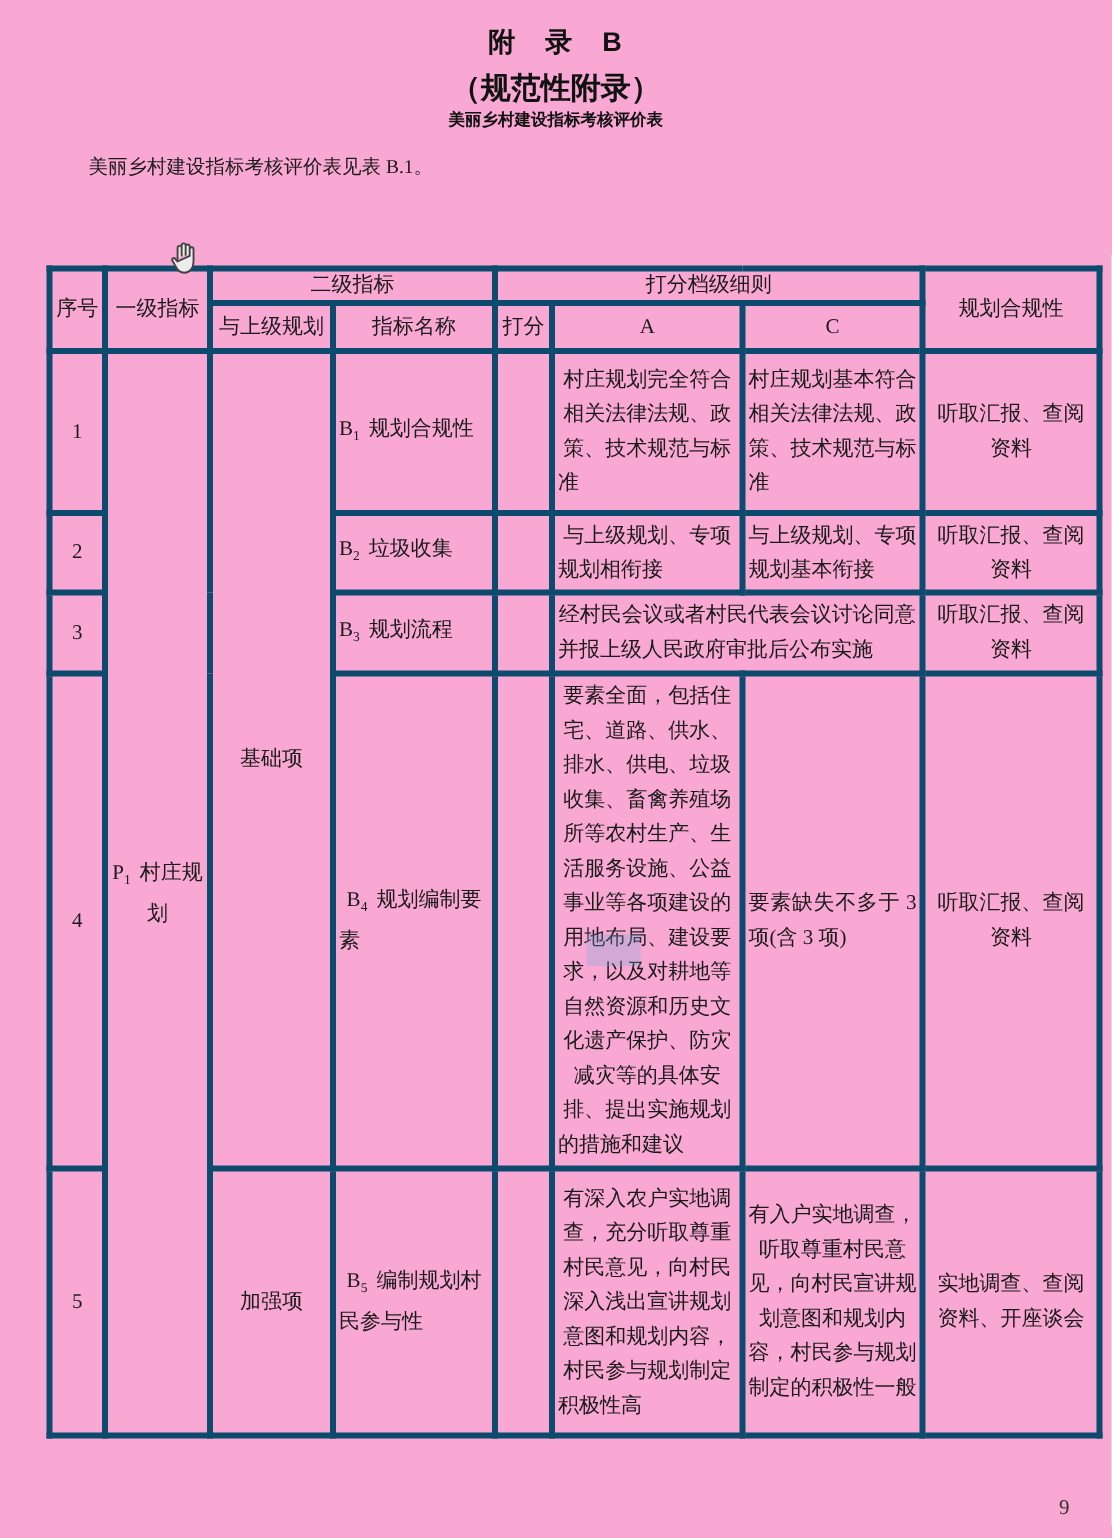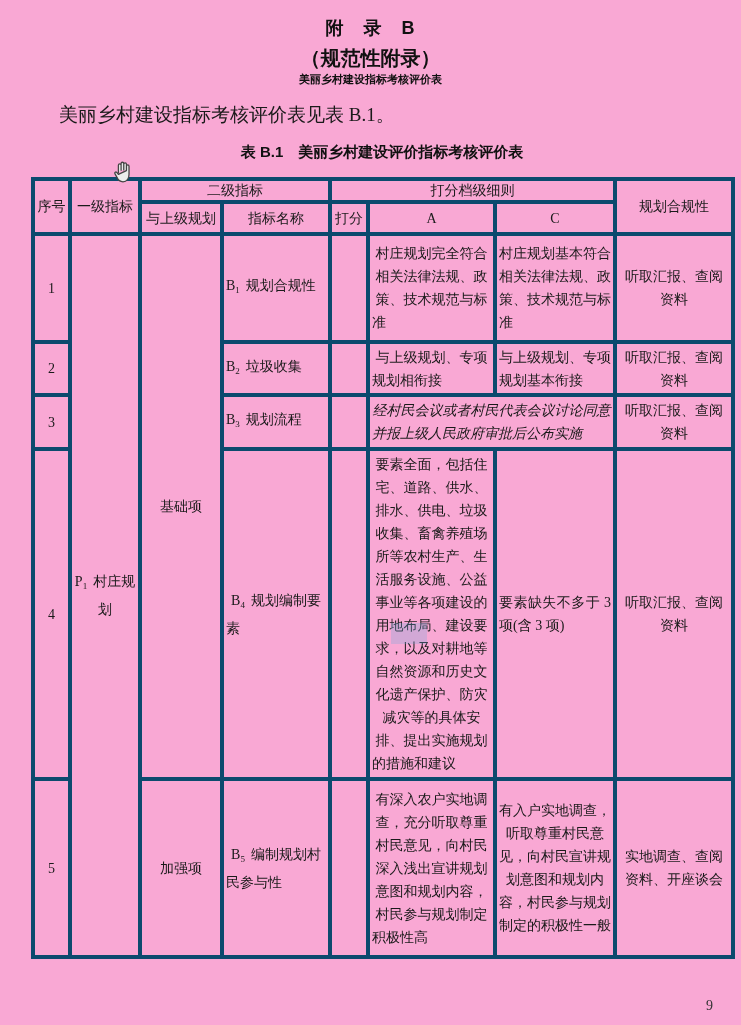--- a/index.html
+++ b/index.html
@@ -22,21 +22,21 @@
     font-weight: bold;
     color: #111;
   }
   .h-appendix   { top: 16px;  font-size: 18px; letter-spacing: 1px; }
   .h-normative  { top: 45px;  font-size: 20px; }
   .h-tabletitle { top: 72px;  font-size: 11px; }
   .intro {
     position: absolute;
     top: 102px;
     left: 59px;
-    font-size: 19px;
+    font-size: 13px;
     color: #1a1a1a;
     font-family: "Liberation Serif", serif;
   }
   .caption {
     position: absolute;
     top: 143px;
     left: 31px;
     width: 702px;
     text-align: center;
     font-family: "Liberation Sans", sans-serif;
@@ -69,21 +69,21 @@
     text-align: left;
     padding: 0 8px;
     text-align: justify;
     text-align-last: left;
   }
   td.cell-long {
     text-align: justify;
     text-align-last: left;
     padding: 2px 7px;
   }
-  td.cell-center-note { text-align: justify; text-align-last: left; padding: 2px 8px; font-style: italic; }
+  td.cell-center-note { text-align: justify; text-align-last: left; padding: 2px 8px; }
   td.cell-method { padding: 0 20px; }
   .sub {
     font-size: 9px;
     vertical-align: -3px;
   }
   .code-gap { display: inline-block; width: 6px; }
   .page-number {
     position: absolute;
     top: 998px;
     left: 706px;
@@ -114,21 +114,20 @@
 <body>
 
 <div class="page">
 
   <div class="heading h-appendix">附　录　B</div>
   <div class="heading h-normative">（规范性附录）</div>
   <div class="heading h-tabletitle">美丽乡村建设指标考核评价表</div>
 
   <div class="intro">美丽乡村建设指标考核评价表见表 B.1。</div>
 
-  <div class="caption">表 B.1　美丽乡村建设评价指标考核评价表</div>
 
   <table class="assessment">
     <colgroup>
       <col style="width:37px">
         <col style="width:70px">
         <col style="width:82px">
         <col style="width:108px">
       <col style="width:38px">
         <col style="width:127px">
         <col style="width:120px">

